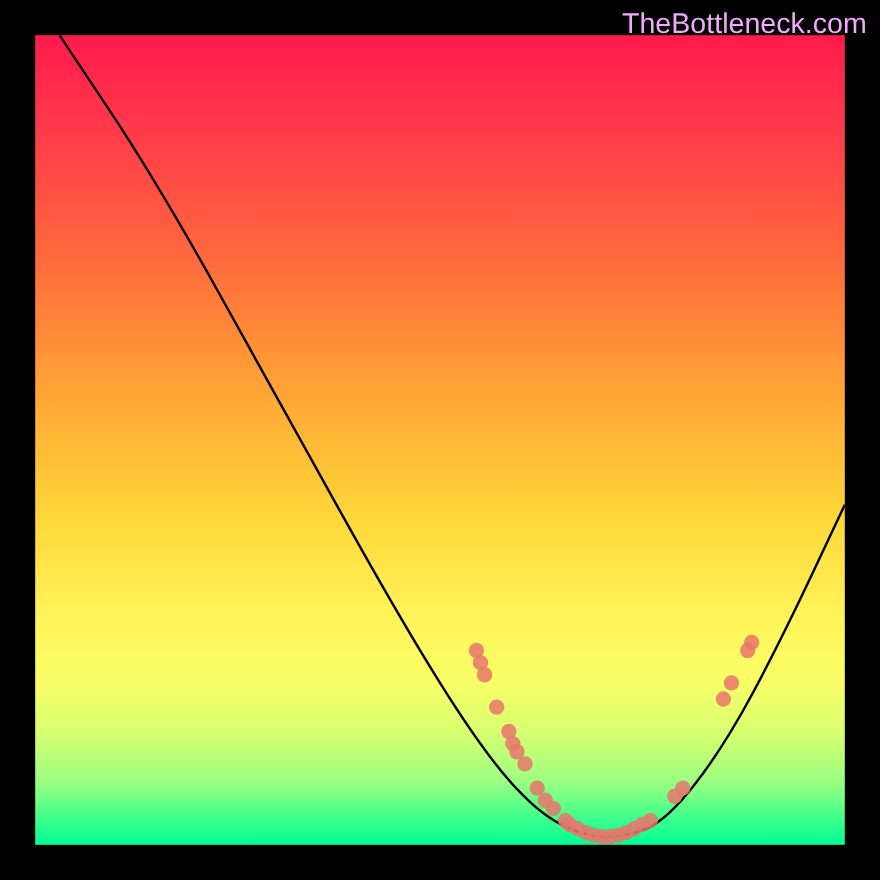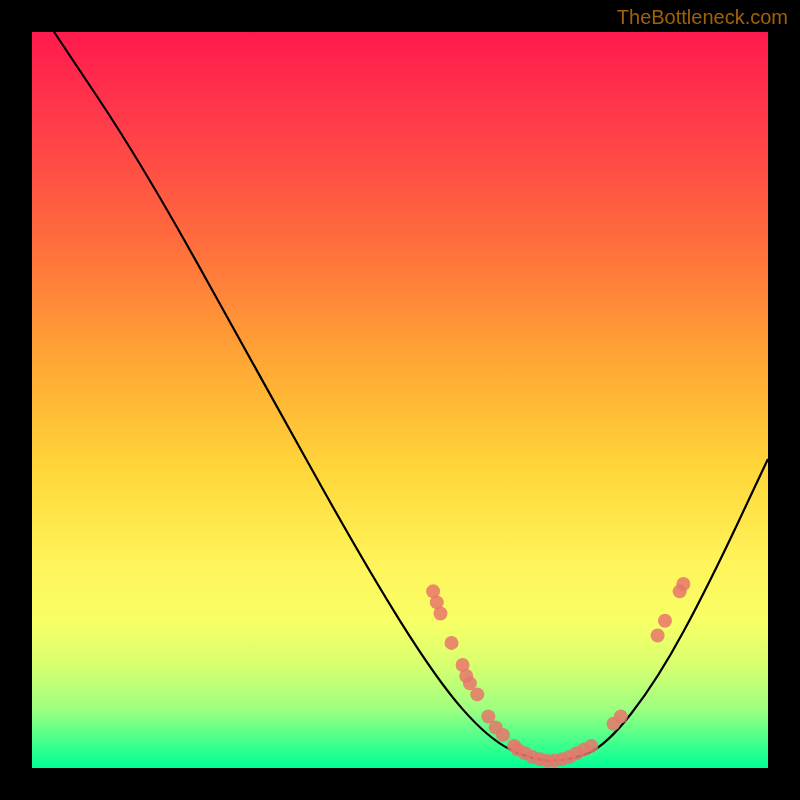--- a/index.html
+++ b/index.html
@@ -7,22 +7,22 @@
       width: 800px;
       height: 800px;
       background: #000;
       position: relative;
       font-family: Arial, sans-serif;
     }
     .watermark {
       position: absolute;
       top: 6px;
       right: 12px;
-      color: #a16207;
-      font-size: 20px;
+      color: #f0abfc;
+      font-size: 26px;
       font-weight: 500;
       z-index: 10;
     }
     .plot-area {
       position: absolute;
       top: 32px;
       left: 32px;
       width: 736px;
       height: 736px;
       background: linear-gradient(to bottom,

